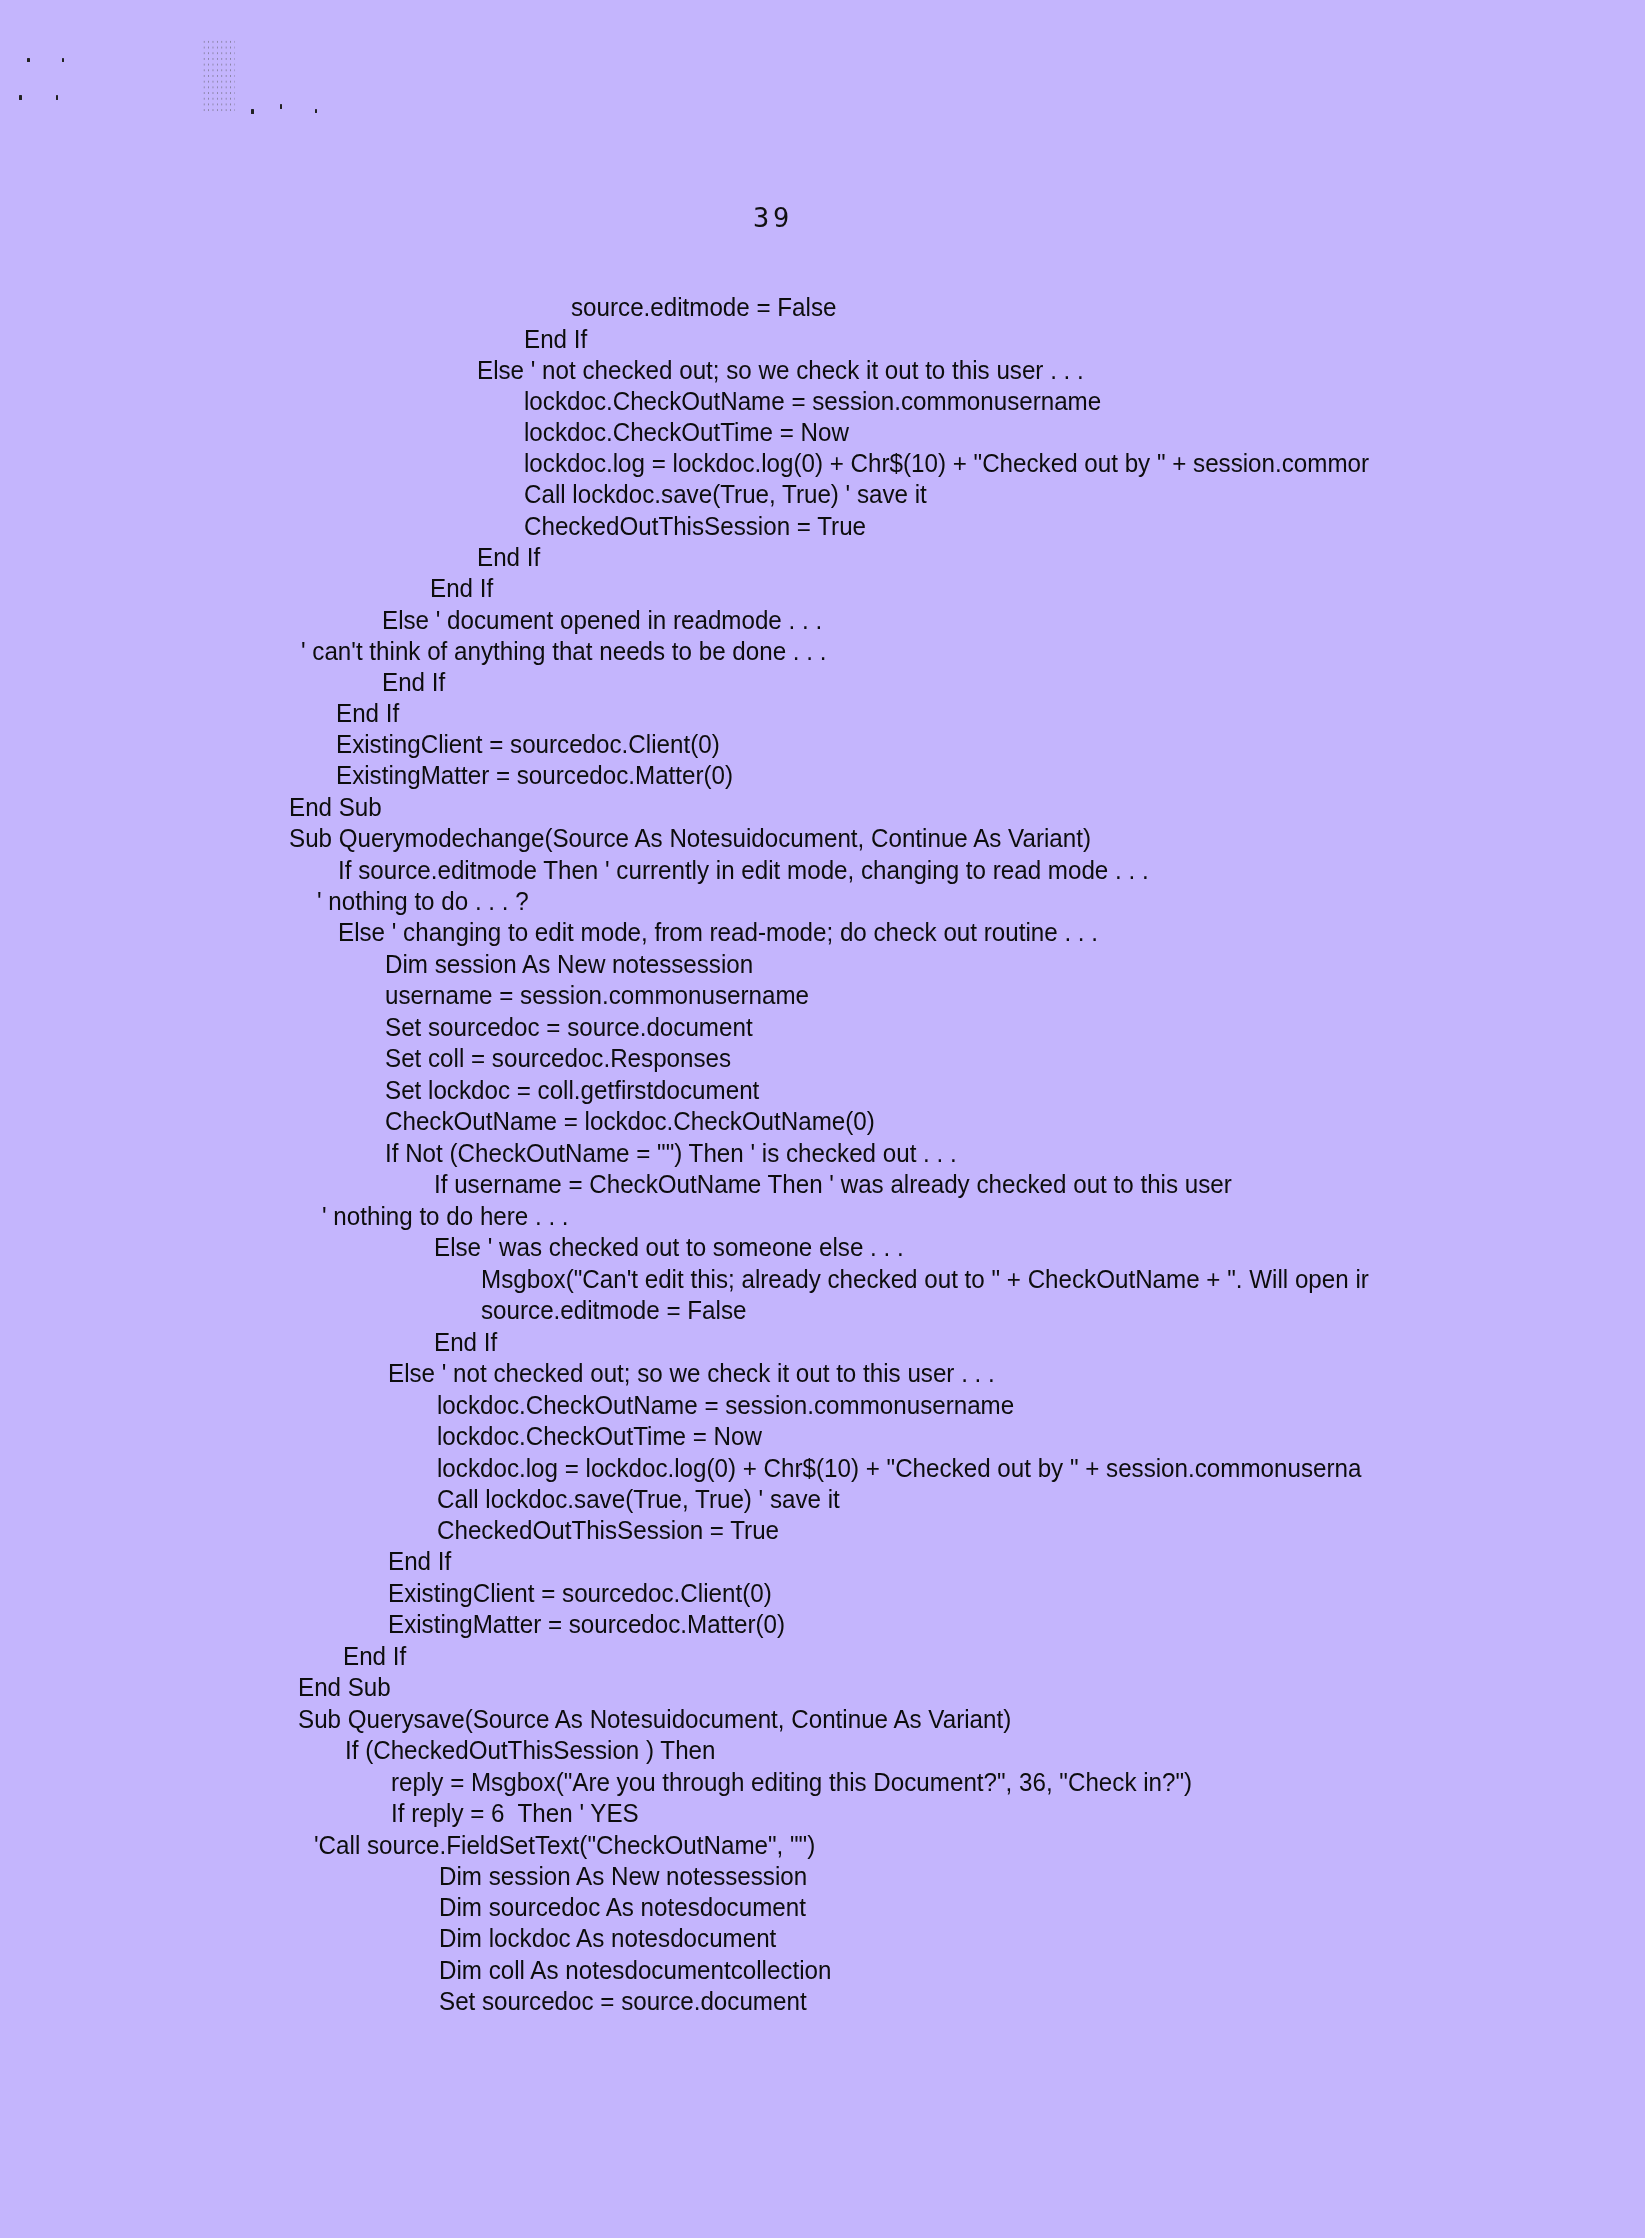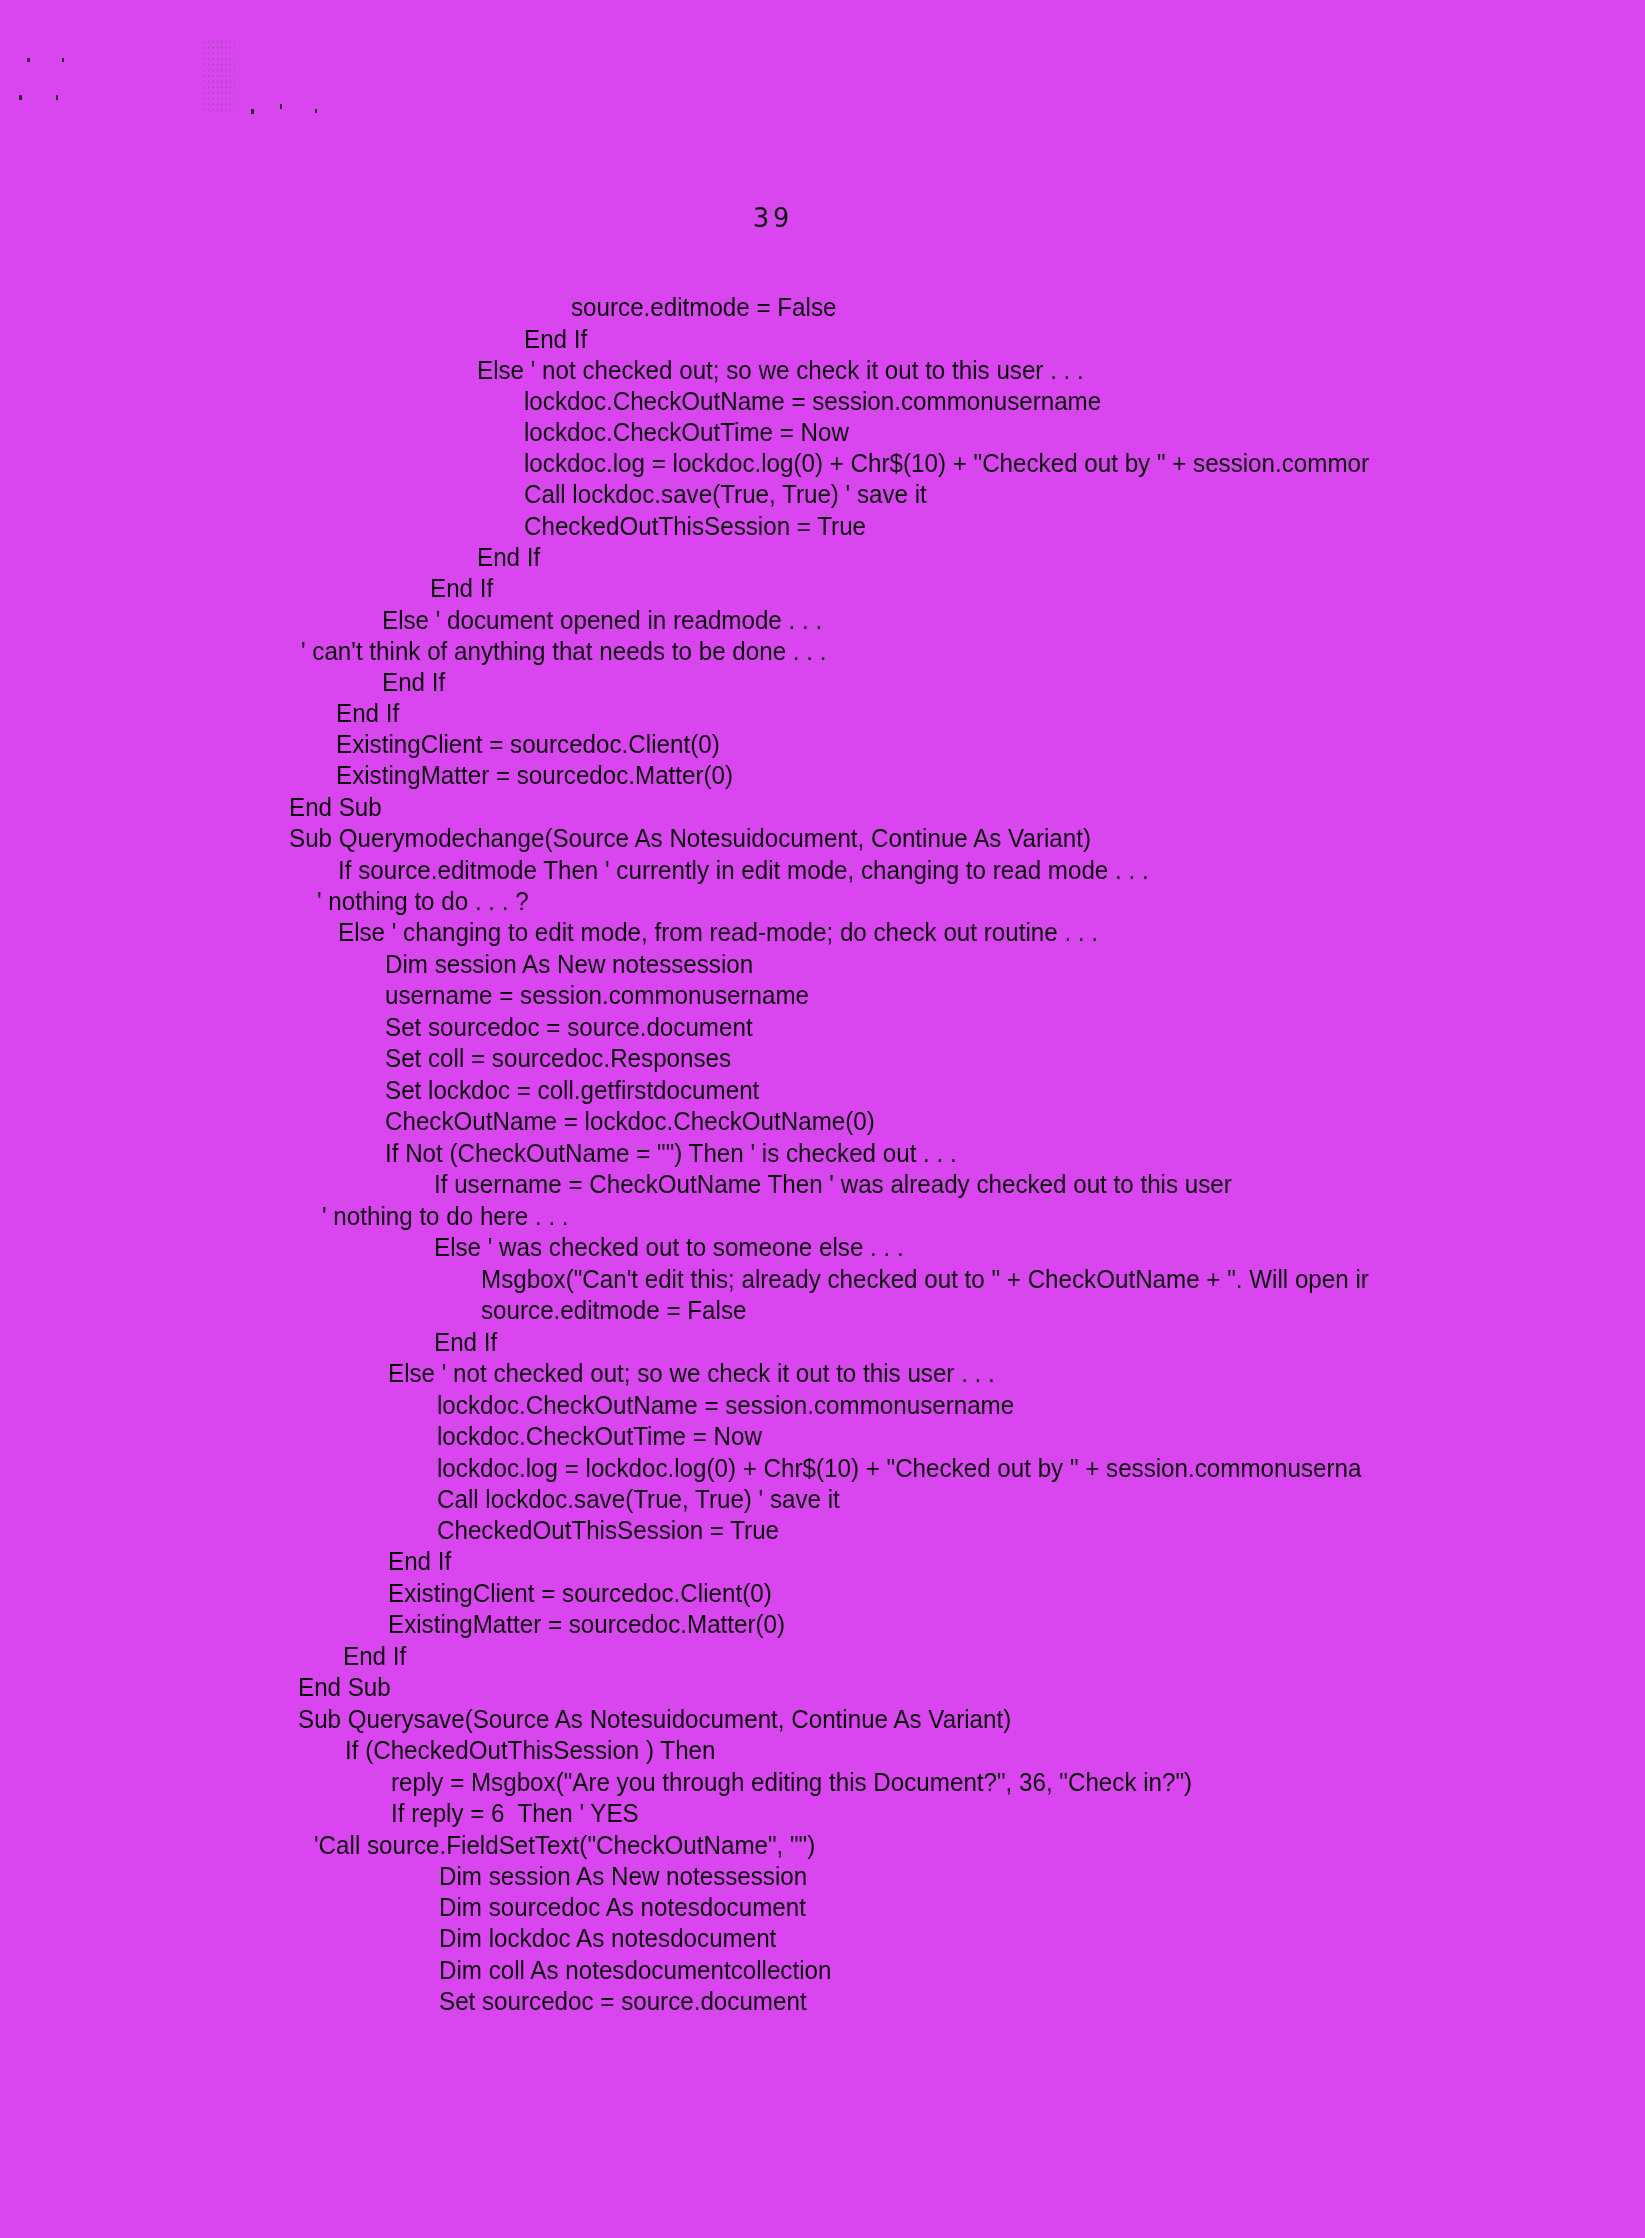--- a/index.html
+++ b/index.html
@@ -1,17 +1,17 @@
 <!DOCTYPE html>
 <html style="font-size:10.2px"><head>
 <meta charset="utf-8">
 <style>
   html, body { margin: 0; padding: 0; background: #ffffff; }
   body { width: 1645px; height: 2239px; position: relative; overflow: hidden; }
-  .page { position: absolute; left: 0; top: 0; width: 1645px; height: 2239px; background: #d946ef; }
+  .page { position: absolute; left: 0; top: 0; width: 1645px; height: 2239px; background: #c4b5fd; }
   .page-number {
     position: absolute; left: 753px; top: 202px;
     font-family: "DejaVu Sans Mono", monospace; font-size: 27px; color: #111;
     letter-spacing: 3.8px;
   }
   .code { position: absolute; left: 0; top: 0; }
   .line {
     position: absolute; white-space: pre;
     font-family: "Liberation Sans", sans-serif;
     font-size: 26px; line-height: 29px; color: #0d0d0d;

